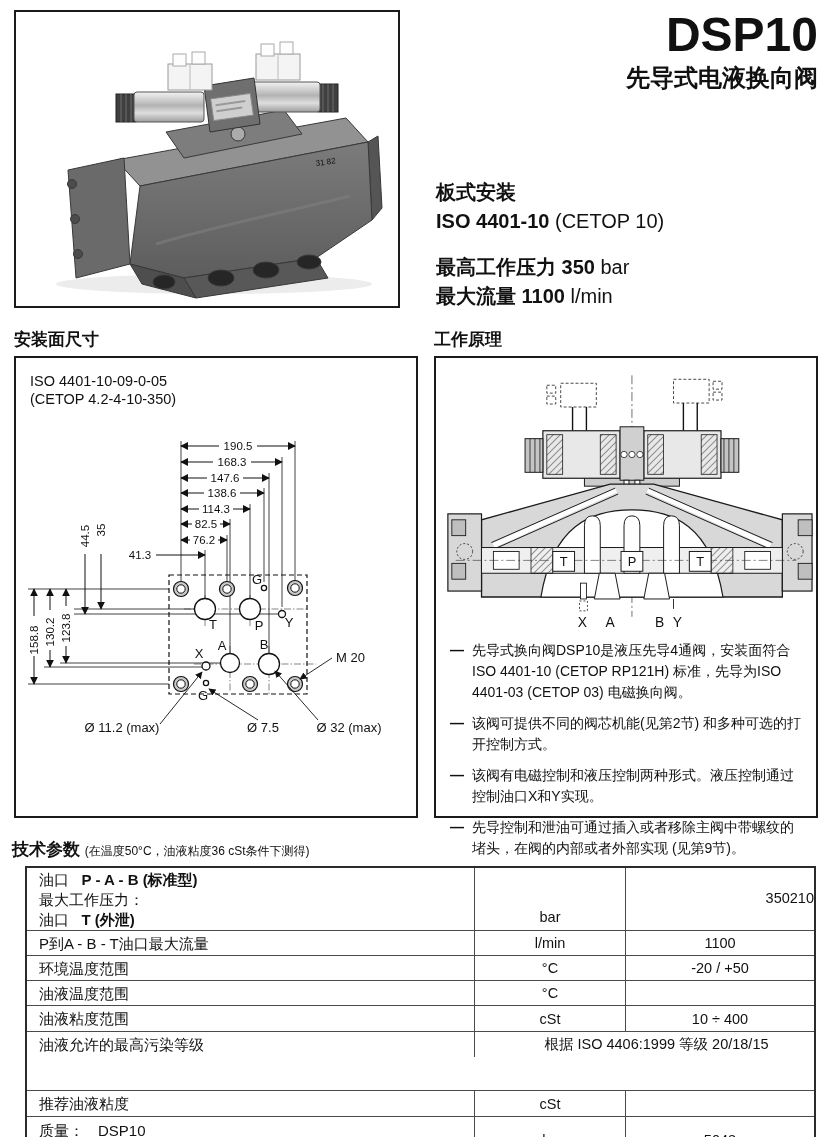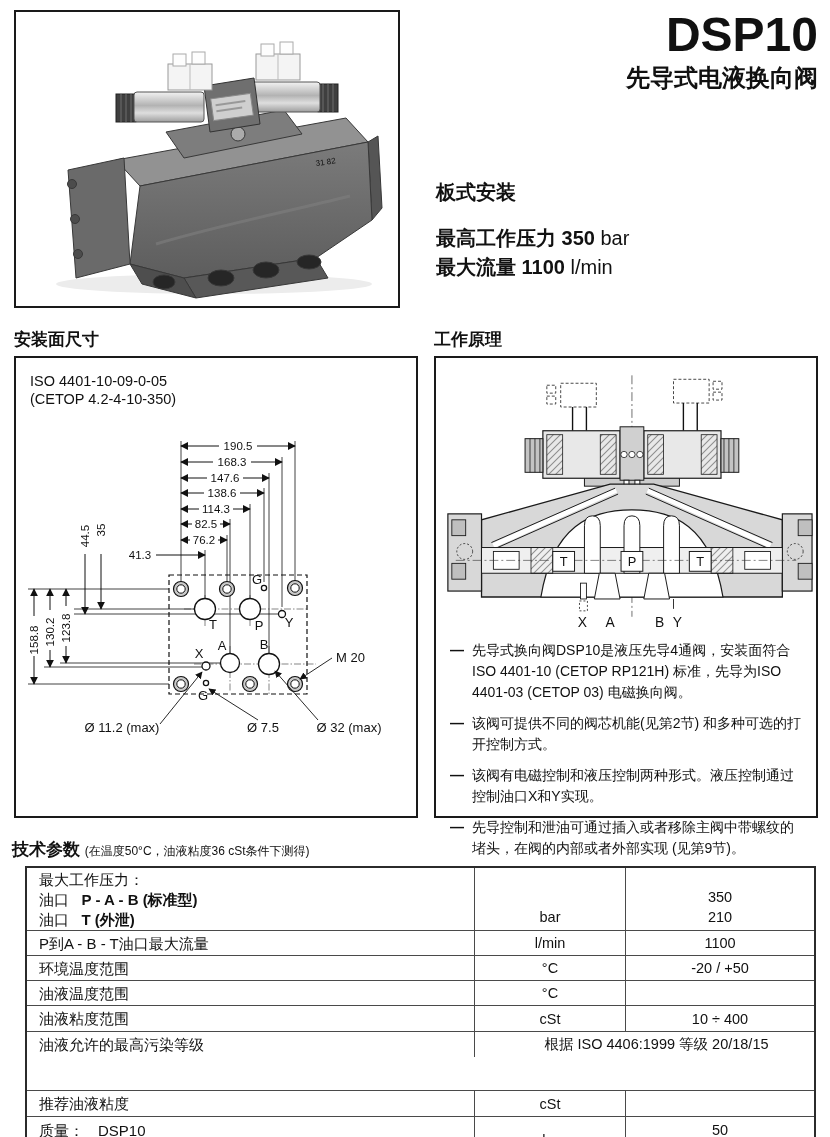--- a/index.html
+++ b/index.html
@@ -24,21 +24,21 @@
   .bullet .dash{flex:none;width:22px;font-weight:bold;}
   .bullet p{margin:0;}
   
   .spec-table{position:absolute;left:25px;top:866px;width:791px;border:2px solid #2b2b2b;box-sizing:border-box;}
   .sp-row{display:flex;border-top:1px solid #4a4a4a;box-sizing:border-box;}
   .sp-row:first-child{border-top:none;}
   .sp-param{width:448px;flex:none;border-right:1px solid #4a4a4a;box-sizing:border-box;
             padding:1px 0 0 12px;font-size:15px;line-height:20px;display:flex;flex-direction:column;justify-content:center;}
   .sp-unit{width:151px;flex:none;border-right:1px solid #4a4a4a;box-sizing:border-box;
            display:flex;align-items:center;justify-content:center;font-size:14.5px;}
-  .sp-val{flex:1;display:flex;flex-direction:column;align-items:center;justify-content:center;
+  .sp-val{flex:1;display:flex;flex-direction:row;align-items:center;justify-content:center;
           font-size:14.5px;line-height:20px;}
   .sp-merged{flex:1;display:flex;align-items:center;justify-content:center;font-size:14.5px;}
   .bottomed{justify-content:flex-end;padding-bottom:3px;}
   .unit-bottom{align-items:flex-end;padding-bottom:5px;}
   .vb{font-weight:bold;}
   .mass{display:flex;gap:14px;}
   .mass .mlines{display:flex;flex-direction:column;}
   svg text{font-family:"Liberation Sans","DejaVu Sans",sans-serif;fill:#111;}
 </style>
 </head>
@@ -114,20 +114,21 @@
     </svg>
   </div>
 
   <div class="hdr">
     <div class="model">DSP10</div>
     <div class="sub">先导式电液换向阀</div>
   </div>
 
   <div class="intro">
     <div><span class="b">板式安装</span></div>
+    <div><span class="b">ISO 4401-10</span><span> (CETOP 10)</span></div>
     <div class="gap"></div>
     <div><span class="b">最高工作压力 350</span><span> bar</span></div>
     <div><span class="b">最大流量 1100</span><span> l/min</span></div>
   </div>
 
   <div class="sec-h" style="left:14px;top:328px;text-align:right;">安装面尺寸</div>
   <div class="sec-h" style="left:434px;top:328px;">工作原理</div>
 
   <div class="box" style="left:14px;top:356px;width:404px;height:462px;">
     <svg width="400" height="458" viewBox="0 0 400 458">
@@ -394,22 +395,22 @@
   </div>
 
   <div class="specs-h">
     <span>技术参数</span>&nbsp;<small>(在温度50°C，油液粘度36 cSt条件下测得)</small>
   </div>
 
   <div class="spec-table">
 
     <div class="sp-row" style="height:62px;">
       <div class="sp-param">
+        <div><span>油口</span>&nbsp;&nbsp;&nbsp;<span class="vb">P - A - B (标准型)</span></div>
         <div>最大工作压力：</div>
-        <div><span>油口</span>&nbsp;&nbsp;&nbsp;<span class="vb">P - A - B (标准型)</span></div>
         <div><span>油口</span>&nbsp;&nbsp;&nbsp;<span class="vb">T (外泄)</span></div>
       </div>
       <div class="sp-unit unit-bottom">bar</div>
       <div class="sp-val bottomed">
         <div>350</div>
         <div>210</div>
       </div>
     </div>
 
     <div class="sp-row" style="height:25px;">

